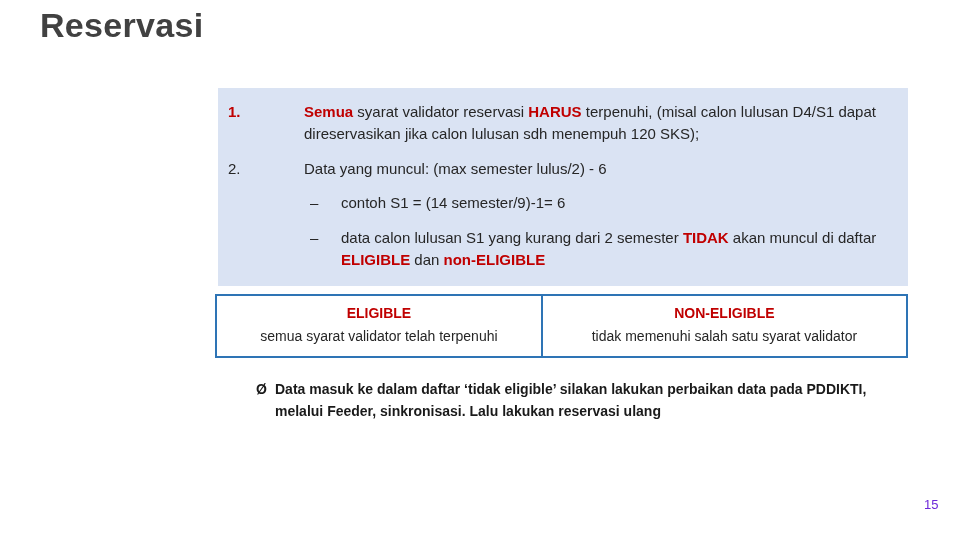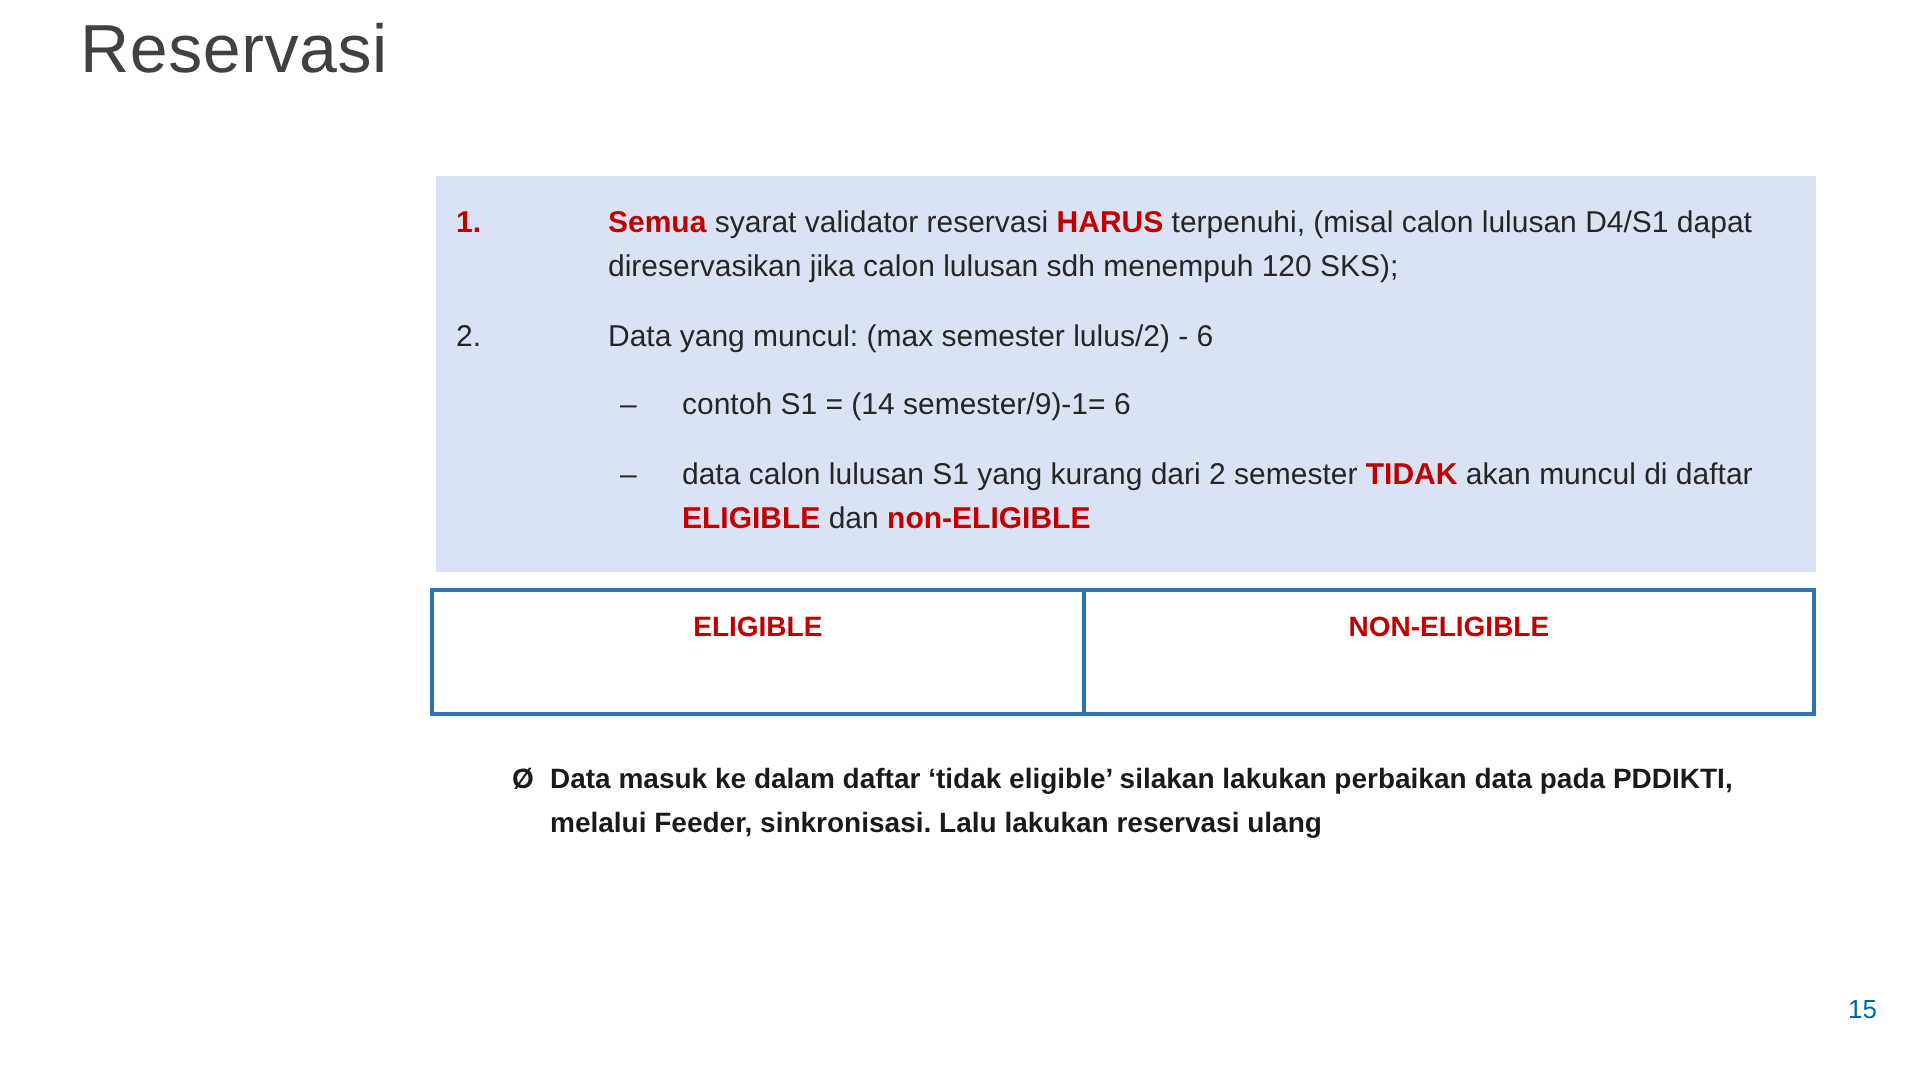--- a/index.html
+++ b/index.html
@@ -7,21 +7,21 @@
   body {
     background:#ffffff;
     font-family:"Liberation Sans","DejaVu Sans",sans-serif;
     color:#262626;
     overflow:hidden;
   }
   .slide { position:relative; width:960px; height:540px; background:#ffffff; }
 
   .title {
     position:absolute; left:40px; top:6px;
-    font-size:34px; font-weight:400; color:#414141; letter-spacing:0.3px;
+    font-size:34px; font-weight:700; color:#414141; letter-spacing:0.3px;
   }
 
   .notes-box {
     position:absolute; left:218px; top:88px; width:690px; height:198px;
     background:#dae3f3;
     padding:13px 16px 0 10px;
   }
   .num-item { display:flex; margin-bottom:13px; font-size:15px; line-height:1.45; }
   .num { flex:0 0 37px; width:37px; }
   .item-text { flex:1;margin-left:39px; }
@@ -41,21 +41,21 @@
 
   .footer-note {
     position:absolute; left:256px; top:379px;
     display:flex; font-size:14px; line-height:1.55; color:#1a1a1a;
   }
   .arrow-bullet { flex:0 0 19px; width:19px; font-weight:700; }
   .note-text { max-width:640px; font-weight:700; }
 
   .page-number {
     position:absolute; left:924px; top:497px;
-    font-size:13px; color:#0369a1;
+    font-size:13px; color:#6d28d9;
   }
 </style>
 </head>
 <body>
 
 <div class="slide">
 
   <h1 class="title">Reservasi</h1>
 
   <div class="notes-box">
@@ -78,23 +78,25 @@
     <div class="sub-item">
       <span class="sub-bullet">–</span>
       <p class="sub-text"><span>data calon lulusan S1 yang kurang dari 2 semester </span><span class="red-bold">TIDAK</span><span> akan muncul di daftar </span><span class="red-bold">ELIGIBLE</span><span> dan </span><span class="red-bold">non-ELIGIBLE</span></p>
     </div>
 
   </div>
 
   <div class="eligibility-table">
     <div class="t-col">
       <div class="t-head">ELIGIBLE</div>
+      <div class="t-cell">semua syarat validator telah terpenuhi</div>
     </div>
     <div class="t-col right">
       <div class="t-head">NON-ELIGIBLE</div>
+      <div class="t-cell">tidak memenuhi salah satu syarat validator</div>
     </div>
   </div>
 
   <div class="footer-note">
     <span class="arrow-bullet">Ø</span>
     <p class="note-text">Data masuk ke dalam daftar ‘tidak eligible’ silakan lakukan perbaikan data pada PDDIKTI, melalui Feeder, sinkronisasi. Lalu lakukan reservasi ulang</p>
   </div>
 
   <div class="page-number">15</div>
 

